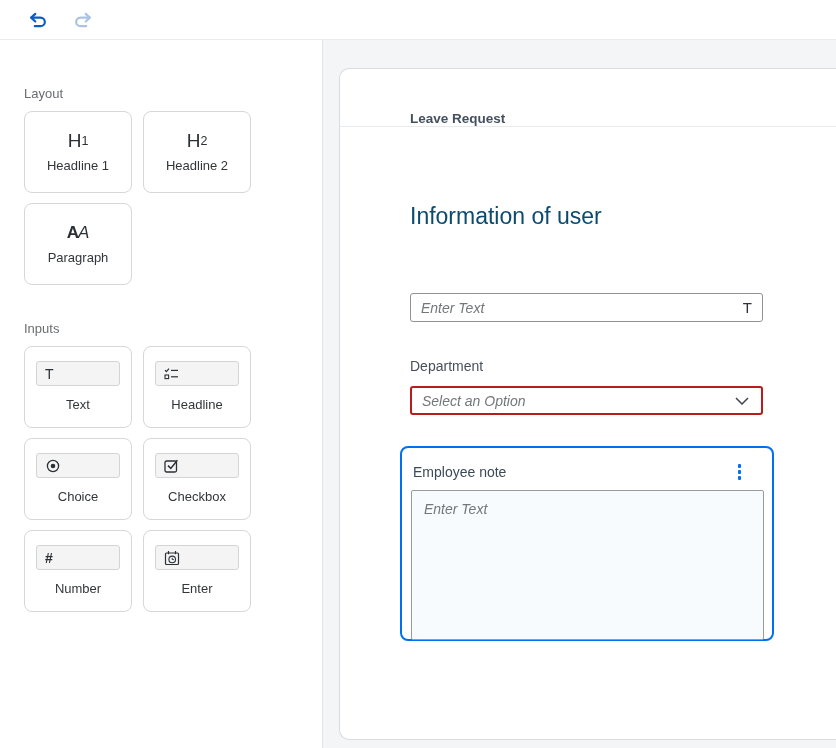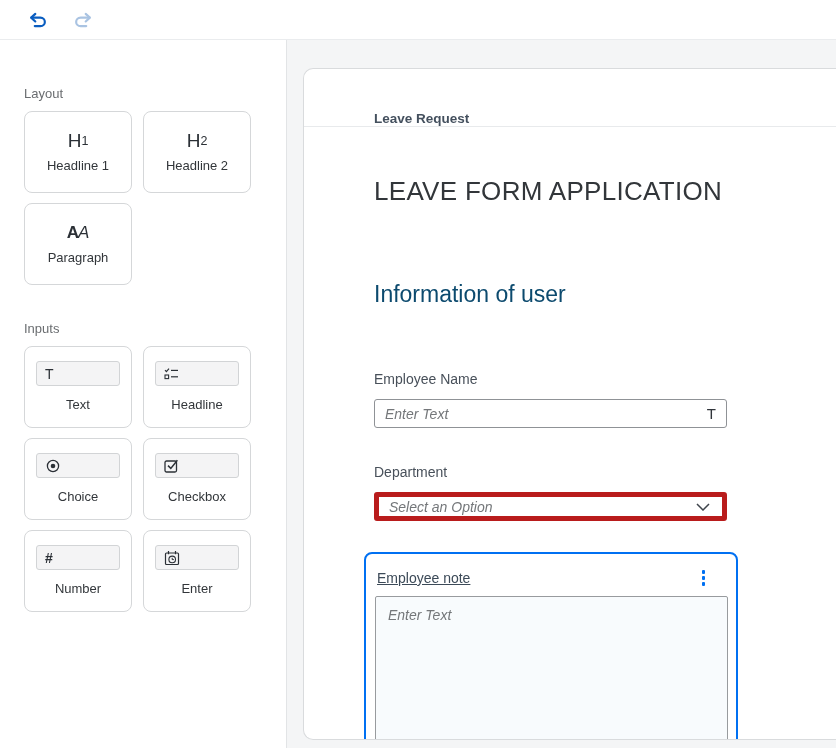--- a/index.html
+++ b/index.html
@@ -16,21 +16,21 @@
     display:flex; align-items:center; padding-left:28px; gap:25px;
   }
   .icon-btn { width:20px; height:18px; display:flex; align-items:center; justify-content:center; cursor:pointer; }
   .icon-btn.disabled { cursor:default; }
 
   
   .app { display:flex; height:708px; }
 
   
   .panel {
-    width:287px; background:#fff; border-right:1px solid #e2e4e6;
+    width:323px; background:#fff; border-right:1px solid #e2e4e6;
     padding:46px 24px 0 24px; overflow:hidden;
   }
   .section-label { font-size:13px; color:#6a6d70; line-height:15px; margin:0 0 10px 0; }
   .pgrid { display:grid; grid-template-columns:108px 108px; gap:10px 11px; margin-bottom:36px; }
   .pcard {
     height:82px; border:1px solid #d5d7d9; border-radius:8px; background:#fff;
     display:flex; flex-direction:column; align-items:center; cursor:grab;
   }
   .pcard-glyphbox { margin-top:16px; height:26px; display:flex; align-items:center; font-size:19px; color:#2b3036; }
   .pcard-glyphbox sub { font-size:12.5px; }
@@ -65,33 +65,33 @@
   .tinput {
     margin-top:11px; width:353px; height:29px; border:1px solid #8f9296; border-radius:3px;
     background:#fff; display:flex; align-items:center; padding:0 10px;
   }
   .tinput input {
     border:none; outline:none; flex:1; font-family:inherit; font-size:14px; color:#32363a; background:transparent; padding:0;
   }
   .tinput input::placeholder { font-style:italic; color:#74777a; opacity:1; }
   .suffix-glyph { font-size:15px; color:#30343a; margin-left:8px; }
   .select-box {
-    margin-top:11px; width:353px; height:29px; border:5px solid #b91c1c; border-radius:3px;
+    margin-top:11px; width:353px; height:29px; border:2px solid #b91c1c; border-radius:3px;
     background:#fff; display:flex; align-items:center; padding:0 12px 0 10px; cursor:pointer;
   }
   .select-placeholder { flex:1; font-style:italic; font-size:14px; color:#74777a; }
 
   
   .sel-block {
     margin:31px 0 0 -10px; width:374px; height:195px;
     border:2px solid #0070f2; border-radius:8px; background:#fff;
     padding:12px 9px 0 9px;
   }
   .sel-head { display:flex; justify-content:space-between; align-items:flex-start; }
-  .sel-label { font-size:14px; color:#3c4a58; margin:4px 0 0 2px; line-height:17px;text-decoration:underline; }
+  .sel-label { font-size:14px; color:#3c4a58; margin:4px 0 0 2px; line-height:17px; }
   .kebab { display:flex; flex-direction:column; gap:2.5px; margin:2px 20px 0 0; padding:2px; cursor:pointer; }
   .kebab i { width:3.5px; height:3.5px; background:#0070f2; border-radius:1px; display:block; }
   .sel-block textarea {
     margin-top:8px; width:353px; height:150px; resize:none; outline:none;
     border:1px solid #989b9e; border-radius:2px; background:#f8fbfd;
     padding:10px 12px; font-family:inherit; font-size:14px; color:#32363a;
   }
   .sel-block textarea::placeholder { font-style:italic; color:#74777a; opacity:1; }
 
   svg { display:block; }
@@ -212,25 +212,23 @@
 
   <div class="canvas">
     <div class="doc-card">
 
       <div class="doc-header">
         <span>Leave Request</span>
       </div>
 
       <div class="doc-body">
 
-        <div class="form-h1">LEAVE FORM APPLICATION</div>
         <div class="form-h2">Information of user</div>
 
         <div class="field">
-          <div class="field-label">Employee Name</div>
           <div class="tinput">
             <input type="text" placeholder="Enter Text" style="">
             <span class="suffix-glyph">T</span>
           </div>
         </div>
 
         <div class="field second">
           <div class="field-label">Department</div>
           <div class="select-box">
             <span class="select-placeholder">Select an Option</span>

